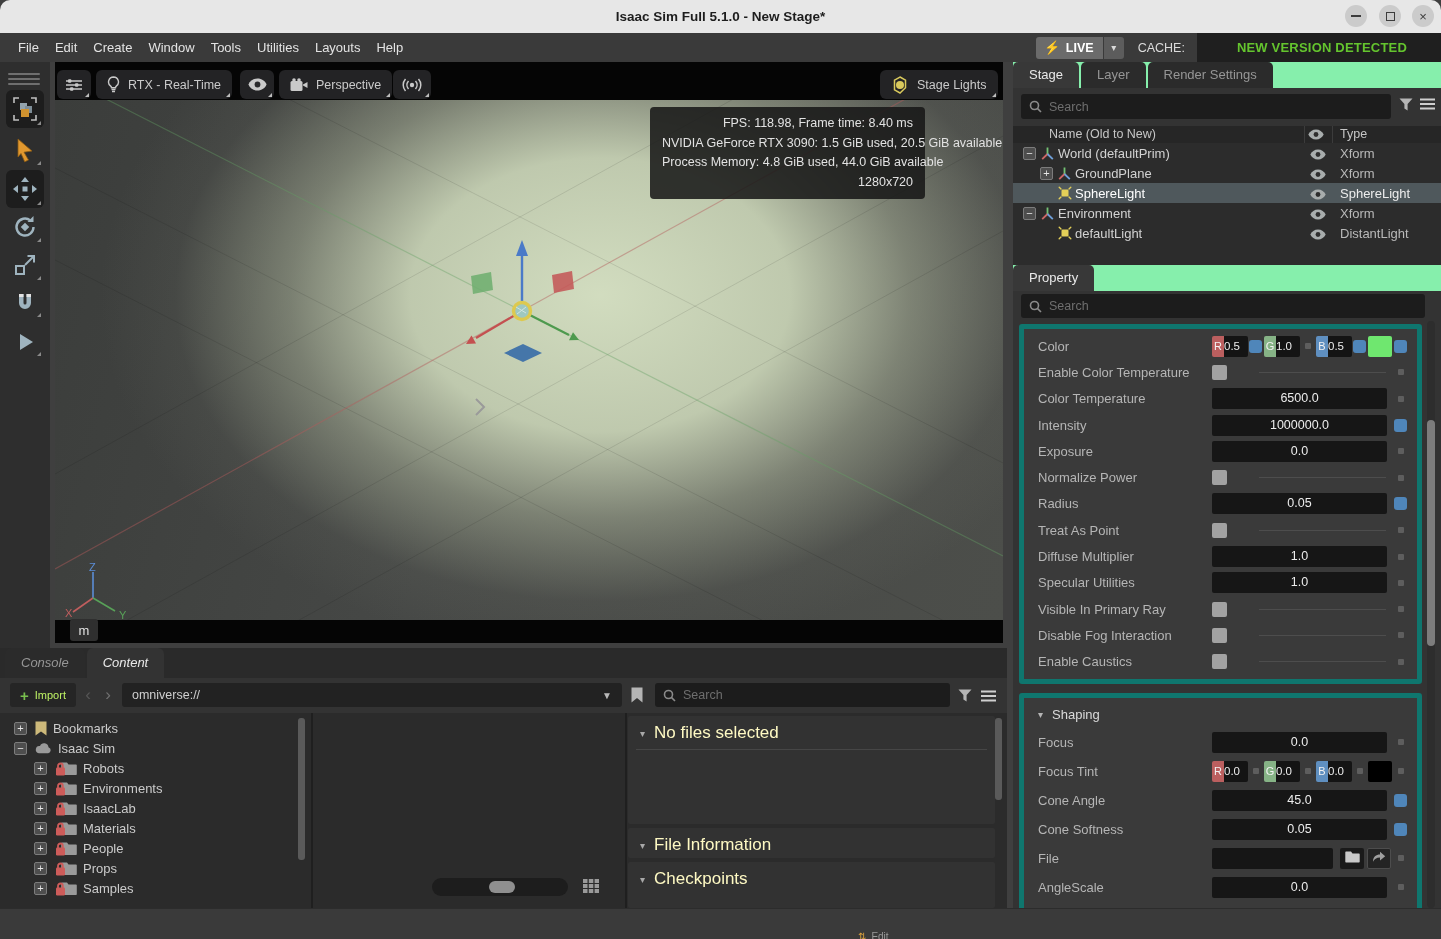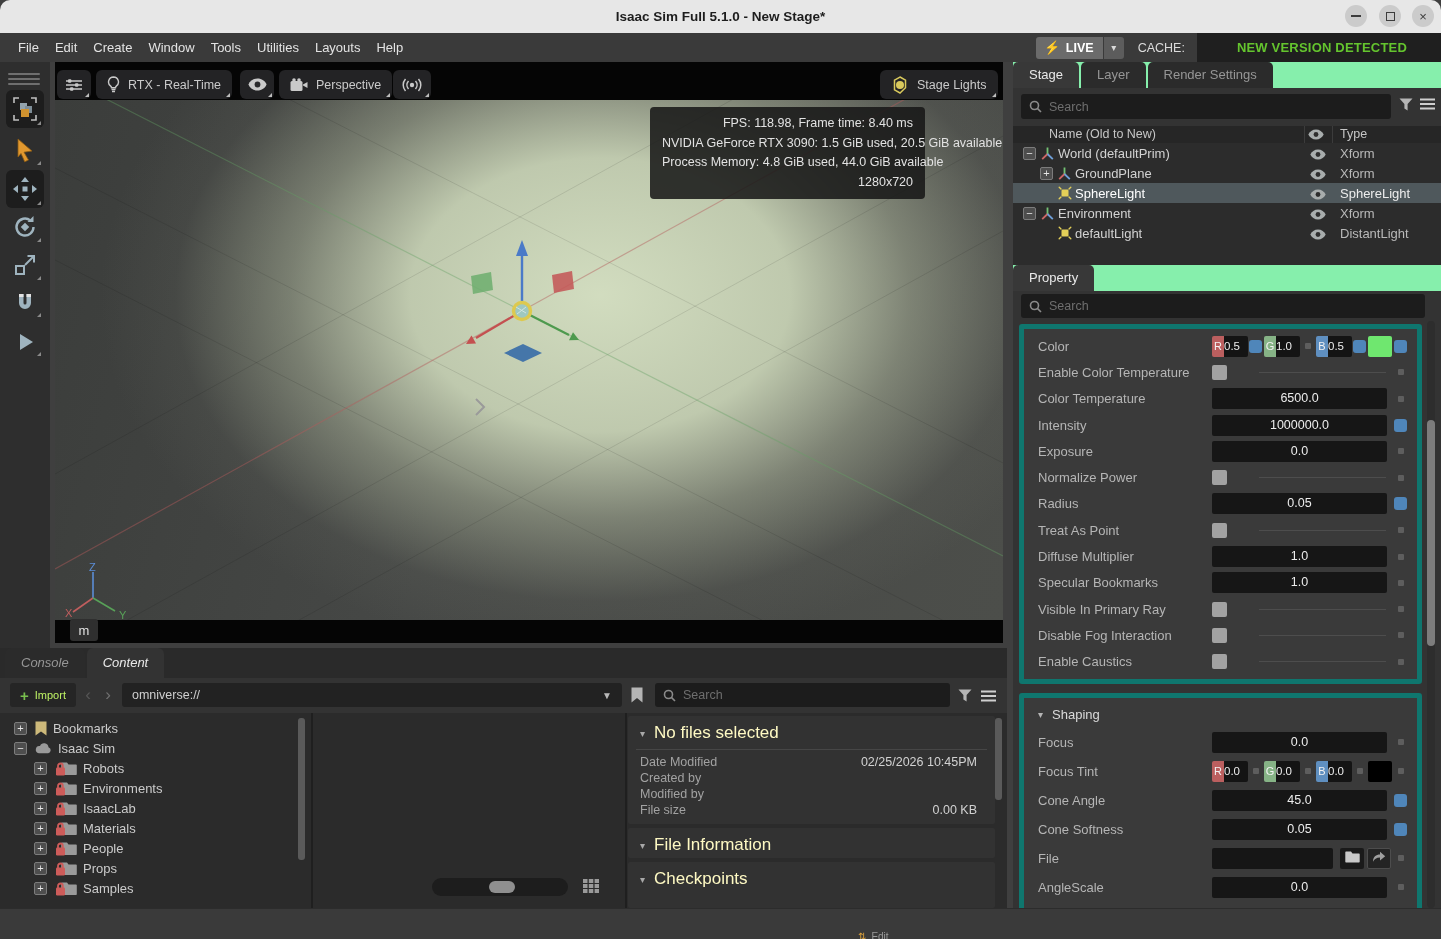--- a/index.html
+++ b/index.html
@@ -569,21 +569,21 @@
             <div class="prop-row">
               <span class="prop-label">Diffuse Multiplier</span>
               <span class="prop-ctrl">
                 <span class="pfield">1.0</span>
                 <span class="ind-wrap">
                   <span class="ind-dot"></span>
                 </span>
               </span>
             </div>
             <div class="prop-row">
-              <span class="prop-label">Specular Bookmarks</span>
+              <span class="prop-label">Specular Utilities</span>
               <span class="prop-ctrl">
                 <span class="pfield">1.0</span>
                 <span class="ind-wrap">
                   <span class="ind-dot"></span>
                 </span>
               </span>
             </div>
             <div class="prop-row">
               <span class="prop-label">Visible In Primary Ray</span>
               <span class="prop-ctrl">
@@ -890,38 +890,20 @@
         </svg>
       </div>
 
       <div id="details">
         <div class="dsection" style="top:3px;height:108px;">
           <div class="dheader">
             <span class="tri">▾</span>
             <span class="dtitle">No files selected</span>
           </div>
           <div class="dsep"></div>
-          <div id="detail-fields" style="padding-top:4px;">
-              <div class="dfield">
-                <span class="dfl">Date Modified</span>
-                <span class="dfv">02/25/2026 10:45PM</span>
-              </div>
-              <div class="dfield">
-                <span class="dfl">Created by</span>
-                <span class="dfv"></span>
-              </div>
-              <div class="dfield">
-                <span class="dfl">Modified by</span>
-                <span class="dfv"></span>
-              </div>
-              <div class="dfield">
-                <span class="dfl">File size</span>
-                <span class="dfv">0.00 KB</span>
-              </div>
-            </div>
         </div>
         <div class="dsection" style="top:115px;height:30px;">
           <div class="dheader">
             <span class="tri">▾</span>
             <span class="dtitle">File Information</span>
           </div>
         </div>
         <div class="dsection" style="top:149px;height:46px;">
           <div class="dheader">
             <span class="tri">▾</span>

